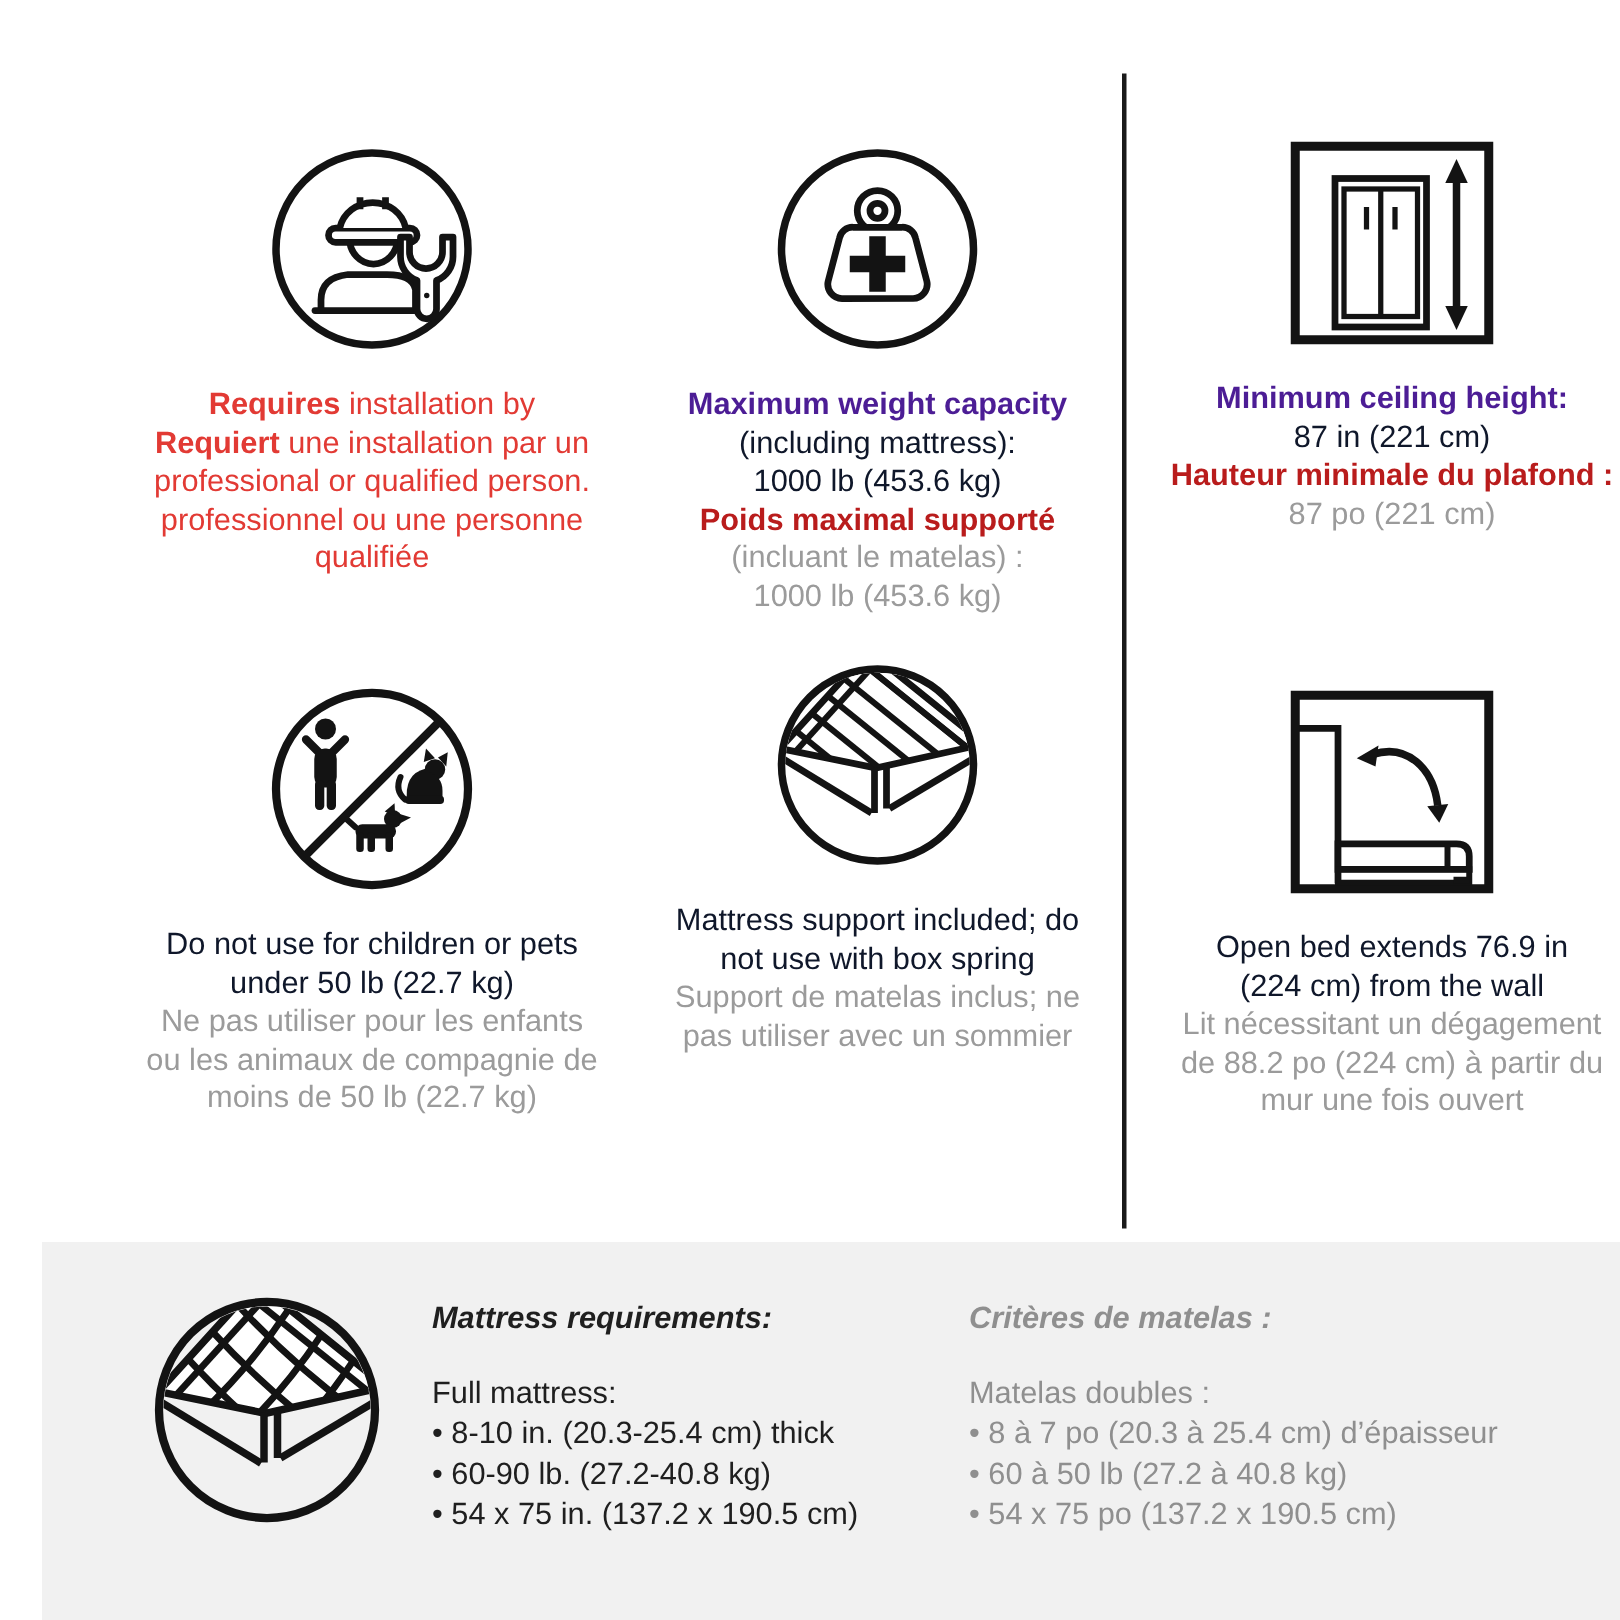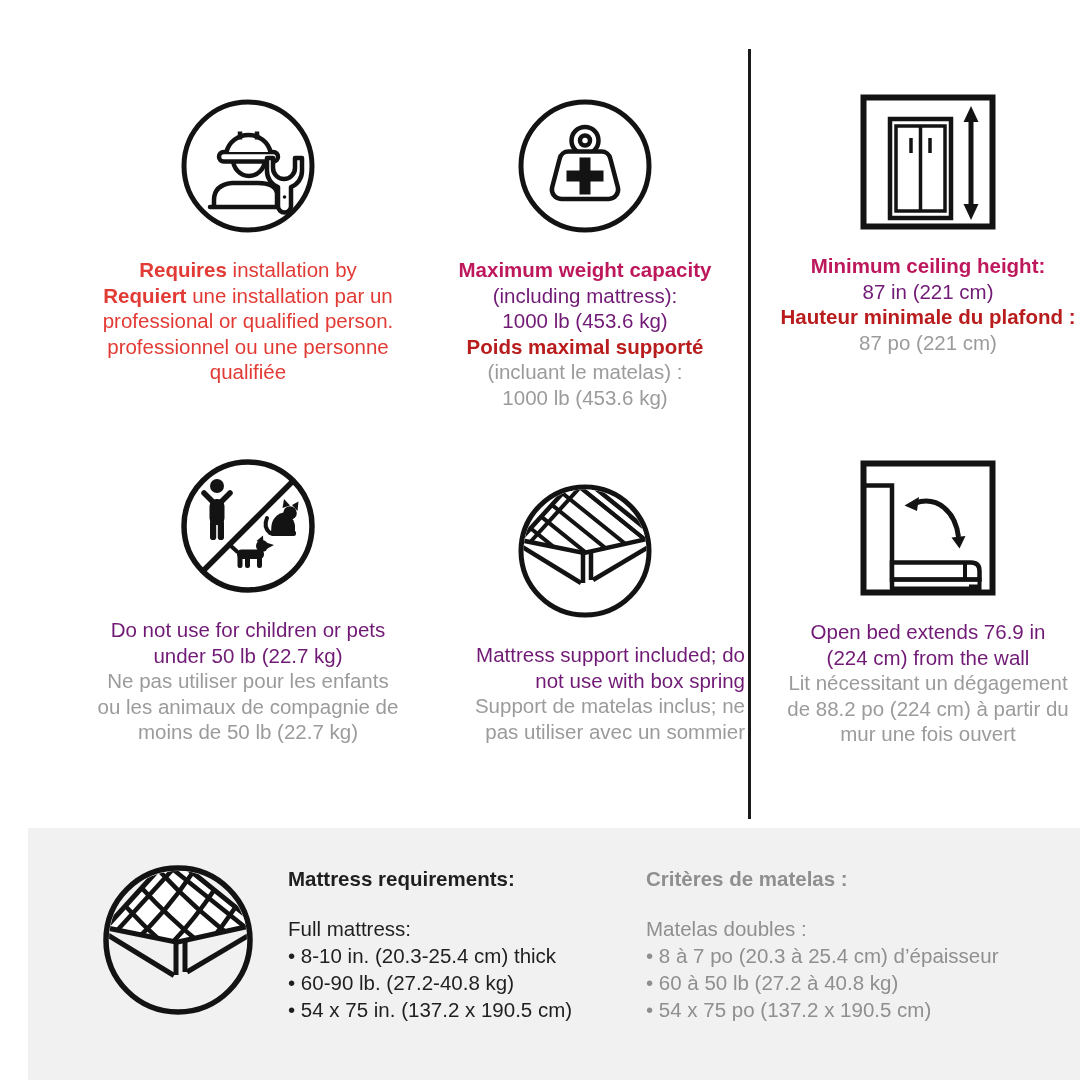--- a/index.html
+++ b/index.html
@@ -4,36 +4,36 @@
 <style>
   html,body{margin:0;padding:0;background:#fff;}
   .canvas{position:relative;width:1080px;height:1080px;background:#ffffff;overflow:hidden;
           font-family:"Liberation Sans",sans-serif;color:#1f1f1f;margin-left:28px;}
   .divider{position:absolute;left:720px;top:49px;width:2.5px;height:770px;background:#1a1a1a;}
   .panel{position:absolute;text-align:center;}
   .p1{left:30px;top:96px;width:380px;}
   .p2{left:397px;top:96px;width:320px;}
   .p3{left:737px;top:92px;width:326px;}
   .p4{left:30px;top:456px;width:380px;}
-  .p5{left:397px;top:481px;width:320px;text-align:right;}
+  .p5{left:397px;top:440px;width:320px;}
   .p6{left:737px;top:458px;width:326px;}
   .panel .icon{display:flex;justify-content:center;align-items:flex-start;height:140px;margin-bottom:21px;}
   .line{font-size:20.5px;line-height:25.5px;white-space:nowrap;}
   .line .b{font-weight:700;}
-  .en{color:#701a75;}
-  .en-b{color:#be185d;font-weight:700;}
+  .en{color:#0f172a;}
+  .en-b{color:#4c1d95;font-weight:700;}
   .fr{color:#9b9b9b;}
   .fr-b{color:#b91c1c;font-weight:700;}
   .red{color:#e23a34;}
   .band{position:absolute;left:0;top:828px;width:1080px;height:252px;background:#f1f1f1;}
   .band-icon{position:absolute;left:72px;top:34px;}
   .band-col{position:absolute;top:38px;font-size:20.5px;line-height:26px;text-align:left;}
   .band-col-en{left:260px;width:345px;color:#1f1f1f;}
   .band-col-fr{left:618px;width:460px;color:#8f8f8f;}
-  .band-title{font-weight:700;margin-bottom:24px;white-space:nowrap;}
+  .band-title{font-weight:700;margin-bottom:24px;white-space:nowrap;font-style:italic;}
   .band-intro{white-space:nowrap;}
   .bullet-line{line-height:27px;white-space:nowrap;}
   svg{display:block;}
 </style>
 </head>
 <body>
 
 <div class="canvas">
 
   <div class="divider"></div>

